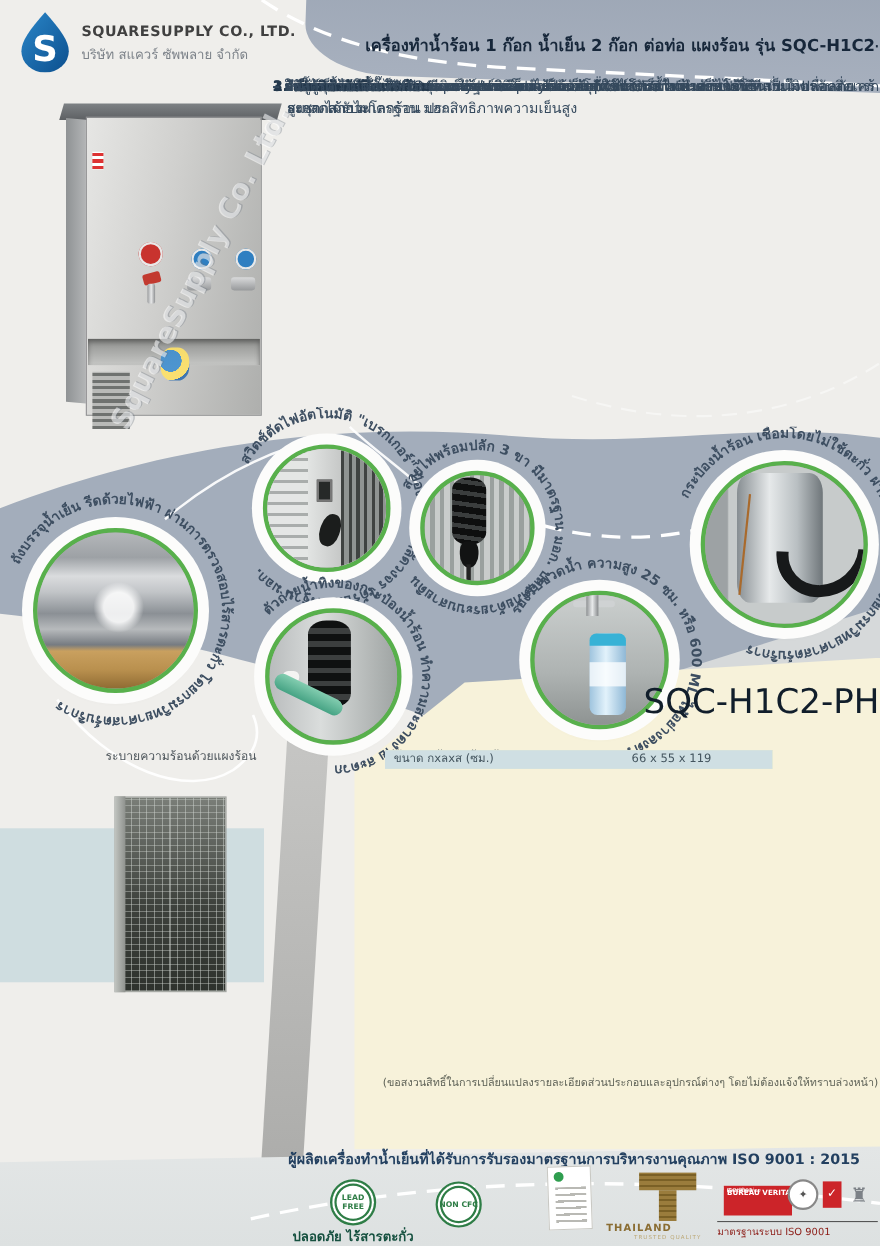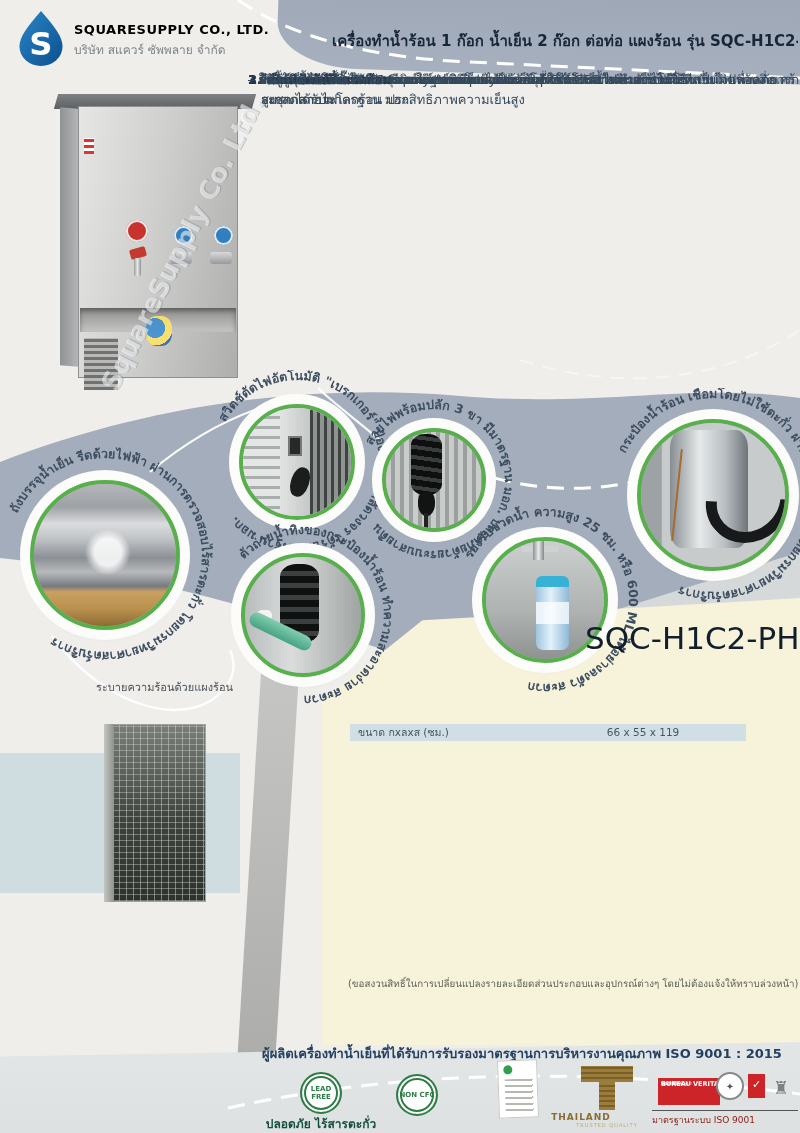--- a/index.html
+++ b/index.html
@@ -15,21 +15,21 @@
   .cream{left:322px;top:598px;width:478px;height:447px;background:#f7f2da;
          clip-path:polygon(21% 5%,100% 0,100% 100%,0 100%,0 23%);}
   .pillar{left:248px;top:652px;width:38px;height:466px;transform:skewX(-3.5deg);
           background:linear-gradient(180deg,#c7c7c5,#a9a9a7);}
   .bottom-strip{left:0;top:1042px;width:800px;height:91px;background:linear-gradient(#e3e6e6,#dde1e1);
           clip-path:polygon(0 16%,100% 0,100% 100%,0 100%);}
   .deco-svg{left:0;top:0;width:800px;height:1133px;pointer-events:none;}
 
   
   .logo{left:14px;top:10px;width:54px;height:56px;}
-  .co-name{left:74px;top:22px;font-size:13px;font-weight:bold;color:#000000;letter-spacing:.5px;white-space:nowrap;}
+  .co-name{left:74px;top:22px;font-size:13px;font-weight:bold;color:#404040;letter-spacing:.5px;white-space:nowrap;}
   .co-name-th{left:74px;top:40px;font-size:12px;color:#7d838a;white-space:nowrap;}
   .doc-title{left:332px;top:29px;width:466px;font-size:15px;font-weight:bold;color:#17273a;
              white-space:nowrap;overflow:hidden;}
 
   
   .features{left:248px;top:70px;width:552px;font-size:13px;line-height:19.5px;}
   .features *{position:static;}
   .feat-head{font-weight:bold;color:#24384c;}
   .feat-item{padding-left:13px;text-indent:-13px;color:#35495d;}
 
@@ -102,21 +102,21 @@
   .condenser{left:104px;top:724px;width:102px;height:178px;border:1px solid #a0a39f;
      background:
        repeating-linear-gradient(90deg,rgba(205,210,205,.5) 0 1px,transparent 1px 7px),
        repeating-linear-gradient(0deg,rgba(195,200,195,.45) 0 1px,transparent 1px 6px),
        linear-gradient(180deg,#7a7e78,#3e423d 55%,#2e322d);}
   .condenser-edge{left:104px;top:724px;width:10px;height:178px;background:linear-gradient(90deg,#c3c6c2,#8f928e);}
   .hitachi-note{left:50px;top:908px;font-size:9.5px;color:#4c545a;white-space:nowrap;}
 
   
   .spec{left:350px;top:682px;width:352px;}
-  .spec-row{position:relative;width:396px;height:17px;margin-bottom:5px;font-size:10.5px;line-height:17px;color:#44555f;margin-top:42px;}
+  .spec-row{position:relative;width:352px;height:17px;margin-bottom:5px;font-size:10.5px;line-height:17px;color:#44555f;}
   .spec-row .spec-label{position:absolute;left:8px;top:0;white-space:nowrap;}
   .spec-row .spec-value{position:absolute;left:52%;width:44%;top:0;text-align:center;white-space:nowrap;}
   .alt-b{background:#cfdfe3;}
   .alt-y{background:#f7f2c6;}
   .spec-note{left:348px;top:976px;width:450px;font-size:9.8px;color:#5d6156;white-space:nowrap;}
 
   
   .iso-line{left:248px;top:1043px;width:548px;text-align:center;font-size:13px;font-weight:bold;color:#234060;white-space:nowrap;}
   .badge-circle{width:42px;height:42px;border-radius:50%;border:2px solid #2e7d46;background:#fff;
                 box-shadow:inset 0 0 0 2px #fff,inset 0 0 0 4px #2e7d46;

